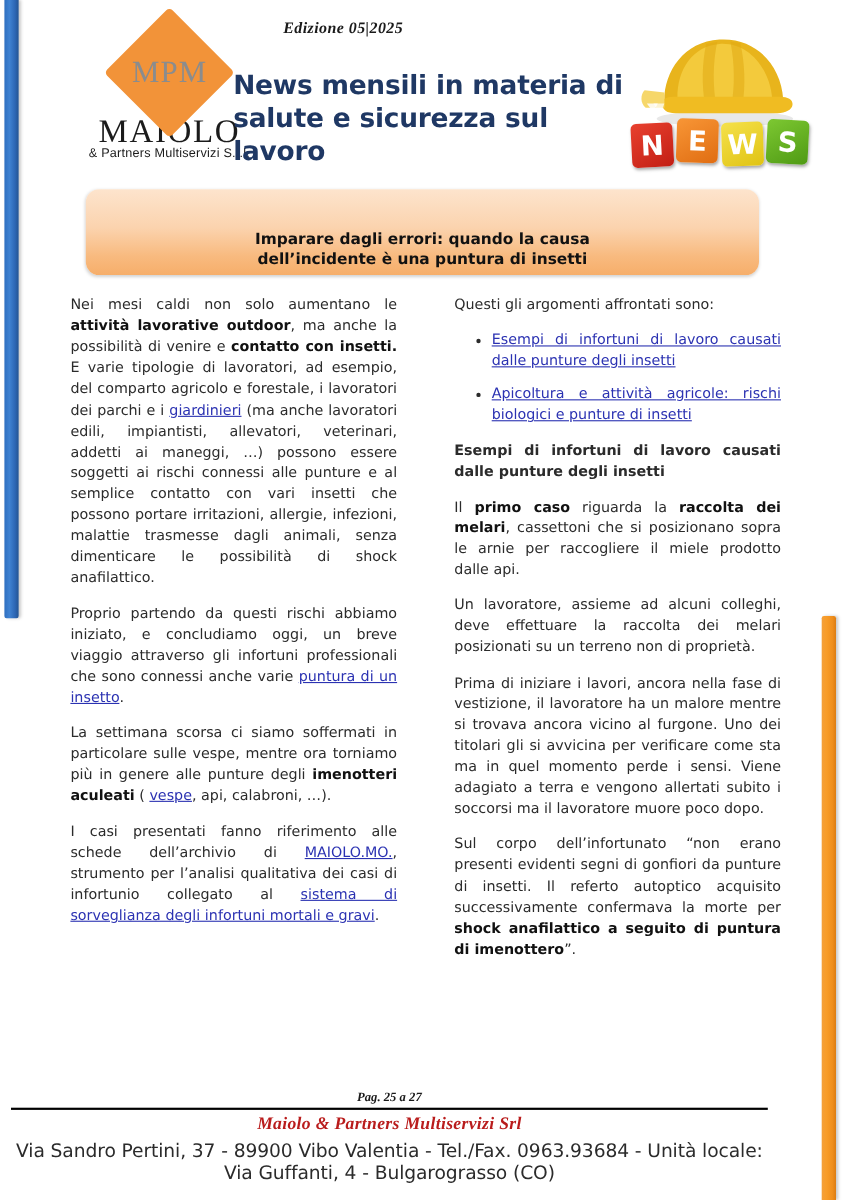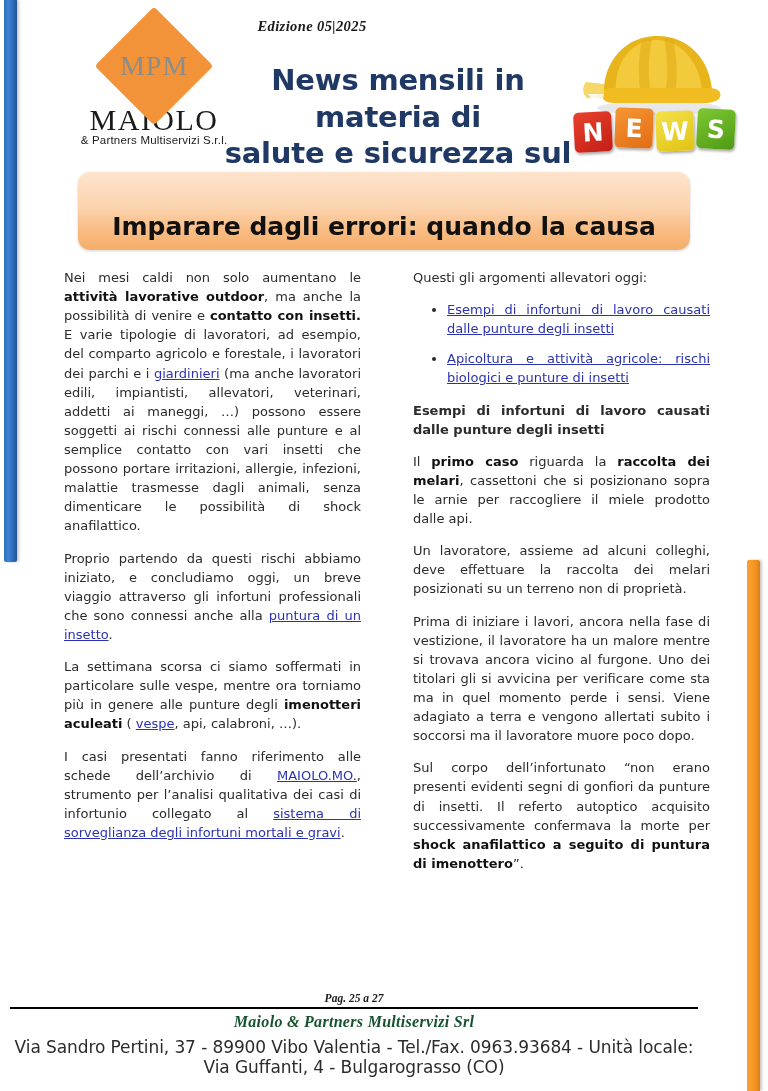--- a/index.html
+++ b/index.html
@@ -100,24 +100,23 @@
     color: #1b1b1b;
     margin-top: -2px;
   }
 
   
   .masthead-title {
     position: absolute;
     left: 212px;
     top: 62px;
     width: 372px;
-    text-align: center;
-    font-family: "DejaVu Sans", sans-serif;
-    font-weight: bold;
-    font-size: 29px;
+    font-family: "DejaVu Sans", sans-serif;
+    font-weight: bold;
+    font-size: 24px;
     line-height: 1.26;
     color: #1f3864;
     letter-spacing: -0.2px;
   }
 
   
   .news-art {
     position: absolute;
     right: 18px;
     top: 16px;
@@ -159,21 +158,21 @@
     background: linear-gradient(180deg, #fde4cd 0%, #fbd3ae 45%, #f8ba7f 78%, #f6ae6a 100%);
     box-shadow: 0 1px 3px rgba(0,0,0,.18);
     display: flex;
     align-items: center;
     justify-content: center;
   }
   .banner-text {
     text-align: center;
     font-family: "DejaVu Sans", sans-serif;
     font-weight: bold;
-    font-size: 25px;
+    font-size: 14px;
     line-height: 1.3;
     color: #111111;
     padding: 0 18px;
     margin-top: 32px;
   }
 
   
   .columns {
     position: absolute;
     left: 64px;
@@ -243,21 +242,21 @@
     width: 688px;
     height: 2px;
     background: #000000;
     margin: 0 auto 4px auto;
   }
   .foot-company {
     font-family: "Liberation Serif", serif;
     font-style: italic;
     font-weight: bold;
     font-size: 16px;
-    color: #14532d;
+    color: #b91c1c;
     letter-spacing: .3px;
     margin-bottom: 6px;
   }
   .foot-address {
     font-family: "DejaVu Sans", sans-serif;
     font-size: 17px;
     color: #2b2b2b;
     letter-spacing: -0.1px;
   }
 </style>
@@ -301,40 +300,41 @@
       <div class="nblock nb-1">E</div>
       <div class="nblock nb-2">W</div>
       <div class="nblock nb-3">S</div>
     </div>
   </div>
 </div>
 
 <div class="banner">
   <div class="banner-text">
     <div>Imparare dagli errori: quando la causa</div>
+    <div>dell’incidente è una puntura di insetti</div>
   </div>
 </div>
 
 <div class="columns">
 
   <div class="col">
 
     <p><span>Nei mesi caldi non solo aumentano le </span><b>attività lavorative outdoor</b><span>, ma anche la possibilità di venire e </span><b>contatto con insetti.</b><span> E varie tipologie di lavoratori, ad esempio, del comparto agricolo e forestale, i lavoratori dei parchi e i </span><span class="lnk">giardinieri</span><span> (ma anche lavoratori edili, impiantisti, allevatori, veterinari, addetti ai maneggi, …) possono essere soggetti ai rischi connessi alle punture e al semplice contatto con vari insetti che possono portare irritazioni, allergie, infezioni, malattie trasmesse dagli animali, senza dimenticare le possibilità di shock anafilattico.</span></p>
 
-    <p><span>Proprio partendo da questi rischi abbiamo iniziato, e concludiamo oggi, un breve viaggio attraverso gli infortuni professionali che sono connessi anche alla </span><span class="lnk">puntura di un insetto</span><span>.</span></p>
+    <p><span>Proprio partendo da questi rischi abbiamo iniziato, e concludiamo oggi, un breve viaggio attraverso gli infortuni professionali che sono connessi anche varie </span><span class="lnk">puntura di un insetto</span><span>.</span></p>
 
     <p><span>La settimana scorsa ci siamo soffermati in particolare sulle vespe, mentre ora torniamo più in genere alle punture degli </span><b>imenotteri aculeati</b><span> ( </span><span class="lnk">vespe</span><span>, api, calabroni, …).</span></p>
 
     <p><span>I casi presentati fanno riferimento alle schede dell’archivio di </span><span class="lnk">MAIOLO.MO.</span><span>, strumento per l’analisi qualitativa dei casi di infortunio collegato al </span><span class="lnk">sistema di sorveglianza degli infortuni mortali e gravi</span><span>.</span></p>
 
   </div>
 
   <div class="col">
 
-    <p>Questi gli argomenti allevatori oggi:</p>
+    <p>Questi gli argomenti affrontati sono:</p>
 
     <ul class="bullets">
       <li><span class="lnk">Esempi di infortuni di lavoro causati dalle punture degli insetti</span></li>
       <li><span class="lnk">Apicoltura e attività agricole: rischi biologici e punture di insetti</span></li>
     </ul>
 
     <p class="subheading">Esempi di infortuni di lavoro causati dalle punture degli insetti</p>
 
     <p><span>Il </span><b>primo caso</b><span> riguarda la </span><b>raccolta dei melari</b><span>, cassettoni che si posizionano sopra le arnie per raccogliere il miele prodotto dalle api.</span></p>
 

